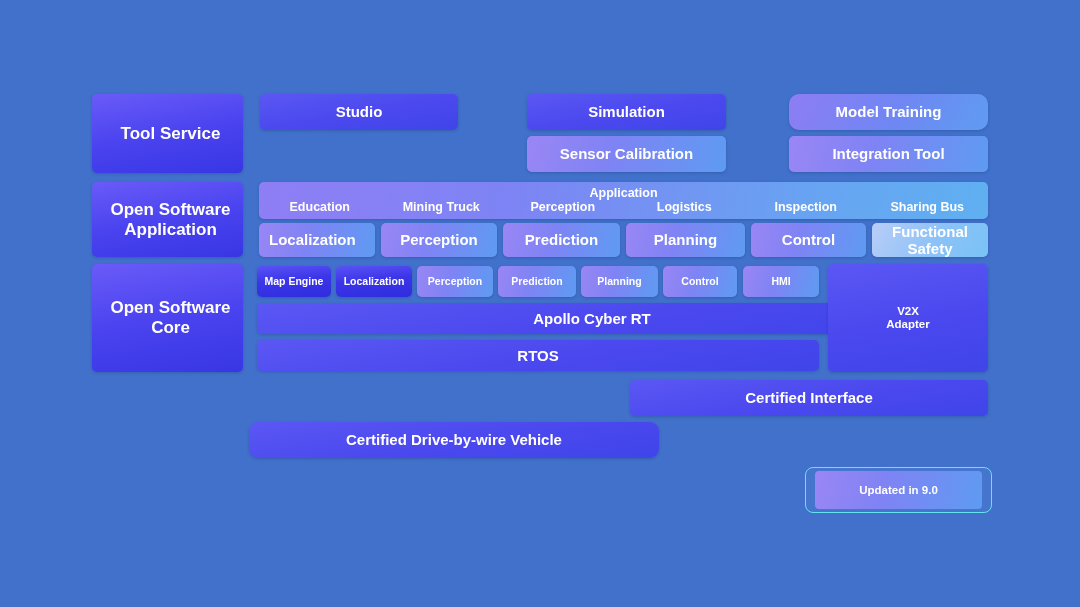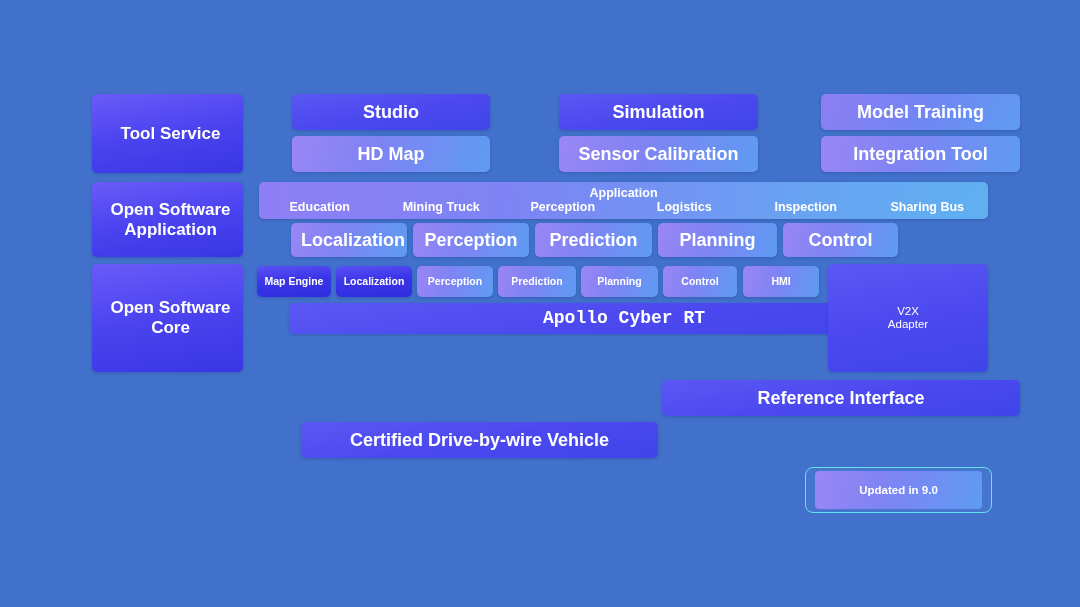--- a/index.html
+++ b/index.html
@@ -25,28 +25,28 @@
     box-sizing:border-box;
     box-shadow:0 1px 3px rgba(20,40,90,.25);
     line-height:1.15;
   }
 
   
   .f-deep   {background:linear-gradient(175deg,#5a52f5 0%,#3b35e8 45%,#2f2ddf 100%);}
   .f-label  {background:linear-gradient(170deg,#6a5bf8 0%,#4a43ef 50%,#3836e4 100%);padding-left:6px;}
   .f-plain  {background:linear-gradient(170deg,#5b57f4 0%,#4a48ee 55%,#3f45e9 100%);}
   .f-updated{background:linear-gradient(105deg,#9a86f5 0%,#7f83f4 42%,#5e9bf2 100%);}
-  .f-updated2{background:linear-gradient(120deg,#8e7df4 0%,#6f87f3 55%,#5f9cf2 100%);}
+  .f-updated2{background:linear-gradient(120deg,#8e7df4 0%,#6f87f3 55%,#5f9cf2 100%);border-radius:10px;}
   .f-new    {background:linear-gradient(120deg,#b9cdf8 0%,#8cc2f7 55%,#79c2f6 100%);}
   .f-appbar {background:linear-gradient(100deg,#8f7ef5 0%,#7d84f4 35%,#68a3f2 75%,#5fb0f1 100%);}
 
   
   .t-row    {font-size:17px;font-weight:bold;}
-  .t-norm   {font-size:18px;font-weight:bold;margin-left:32px;}
-  .t-sm     {font-size:11.5px;font-weight:normal;}
+  .t-norm   {font-size:15px;font-weight:bold;}
+  .t-sm     {font-size:11.5px;font-weight:bold;}
   .t-xs     {font-size:10.5px;font-weight:bold;}
   .left-pad {justify-content:flex-start;padding-left:10px;text-align:left;}
 
   
   .appbar{position:absolute;border-radius:5px;box-sizing:border-box;
           box-shadow:0 1px 3px rgba(20,40,90,.25);color:#fff;overflow:hidden;}
   .appbar .cap{position:absolute;left:0;right:0;top:4px;text-align:center;
                font-size:12.5px;font-weight:bold;}
   .appbar .seg-row{position:absolute;left:0;right:0;bottom:5px;display:flex;}
   .appbar .seg{flex:1;text-align:center;font-size:12.5px;font-weight:bold;}
@@ -63,23 +63,20 @@
 <body>
 
 <div class="stage">
 
   <div class="blk f-label t-row" style="left:92px;top:94px;width:151px;height:79px;">
     <span>Tool Service</span>
   </div>
 
   <div class="blk f-plain t-norm" style="left:260px;top:94px;width:198px;height:36px;">
     <span>Studio</span>
-  </div>
-  <div class="blk f-updated t-norm" style="left:260px;top:136px;width:198px;height:36px;">
-    <span>HD Map</span>
   </div>
 
   <div class="blk f-plain t-norm" style="left:527px;top:94px;width:199px;height:36px;">
     <span>Simulation</span>
   </div>
   <div class="blk f-updated t-norm" style="left:527px;top:136px;width:199px;height:36px;">
     <span>Sensor Calibration</span>
   </div>
 
   <div class="blk f-updated2 t-norm" style="left:789px;top:94px;width:199px;height:36px;">
@@ -114,20 +111,23 @@
   </div>
   <div class="blk f-updated t-norm" style="left:503px;top:223px;width:117px;height:34px;">
     <span>Prediction</span>
   </div>
   <div class="blk f-updated t-norm" style="left:626px;top:223px;width:119px;height:34px;">
     <span>Planning</span>
   </div>
   <div class="blk f-updated t-norm" style="left:751px;top:223px;width:115px;height:34px;">
     <span>Control</span>
   </div>
+  <div class="blk f-new t-norm" style="left:872px;top:223px;width:116px;height:34px;">
+    <span>Functional Safety</span>
+  </div>
 
   <div class="blk f-label t-row" style="left:92px;top:264px;width:151px;height:108px;white-space:pre-line;">
     <span>Open Software
 Core</span>
   </div>
 
   <div class="blk f-deep t-xs" style="left:257px;top:266px;width:74px;height:31px;">
     <span>Map Engine</span>
   </div>
   <div class="blk f-deep t-xs" style="left:336px;top:266px;width:76px;height:31px;">
@@ -142,36 +142,39 @@
   <div class="blk f-updated t-xs" style="left:581px;top:266px;width:77px;height:31px;">
     <span>Planning</span>
   </div>
   <div class="blk f-updated t-xs" style="left:663px;top:266px;width:74px;height:31px;">
     <span>Control</span>
   </div>
   <div class="blk f-updated t-xs" style="left:743px;top:266px;width:76px;height:31px;">
     <span>HMI</span>
   </div>
 
-  <div class="blk f-plain t-norm" style="left:257px;top:303px;width:670px;height:31px;font-family:Liberation Mono, monospace;">
+  <div class="blk f-plain t-norm" style="left:257px;top:303px;width:670px;height:31px;">
     <span>Apollo Cyber RT</span>
+  </div>
+  <div class="blk f-plain t-norm" style="left:257px;top:340px;width:562px;height:31px;">
+    <span>RTOS</span>
   </div>
 
   <div class="blk f-plain t-sm" style="left:828px;top:264px;width:160px;height:108px;flex-direction:column;">
     <span>V2X</span>
     <span>Adapter</span>
   </div>
 
 
-  <div class="blk f-plain t-norm" style="left:269px;top:422px;width:357px;height:36px;">
+  <div class="blk f-plain t-norm" style="left:249px;top:422px;width:410px;height:36px;border-radius:9px;">
     <span>Certified Drive-by-wire Vehicle</span>
   </div>
 
   <div class="blk f-plain t-norm" style="left:630px;top:380px;width:358px;height:36px;">
-    <span>Reference Interface</span>
+    <span>Certified Interface</span>
   </div>
 
   <div class="legend" style="left:805px;top:467px;width:187px;height:46px;">
     <div class="chip f-updated">
       <span>Updated in 9.0</span>
     </div>
   </div>
 
 </div>
 

